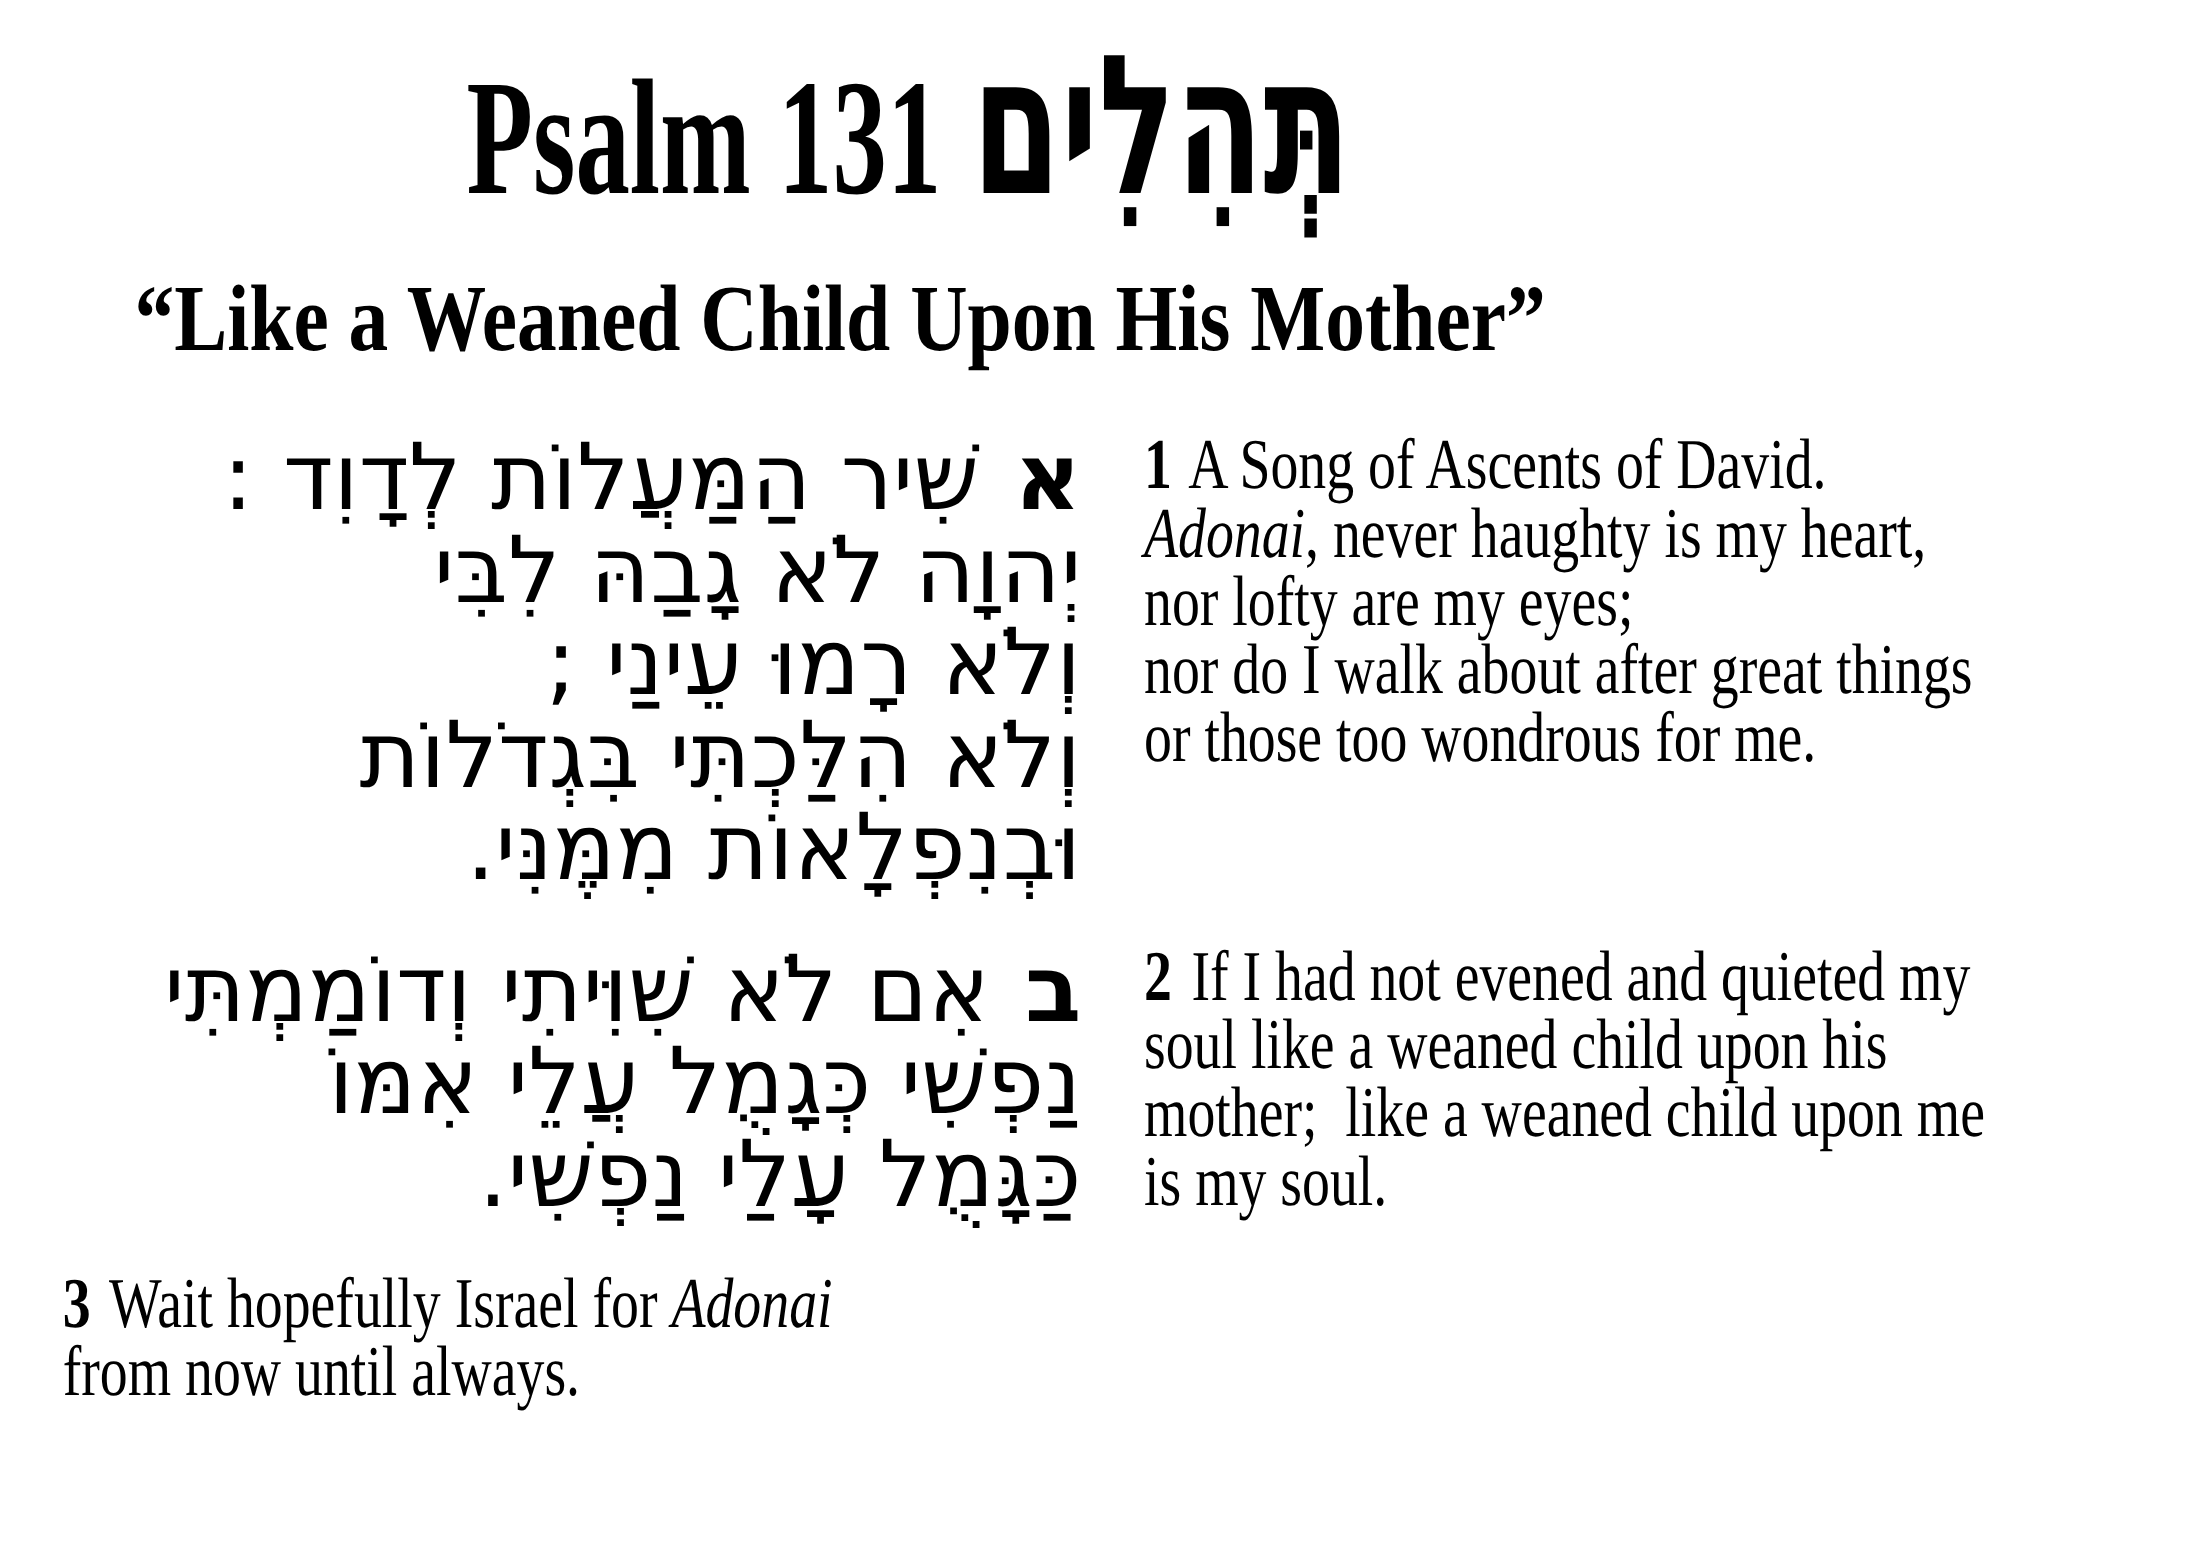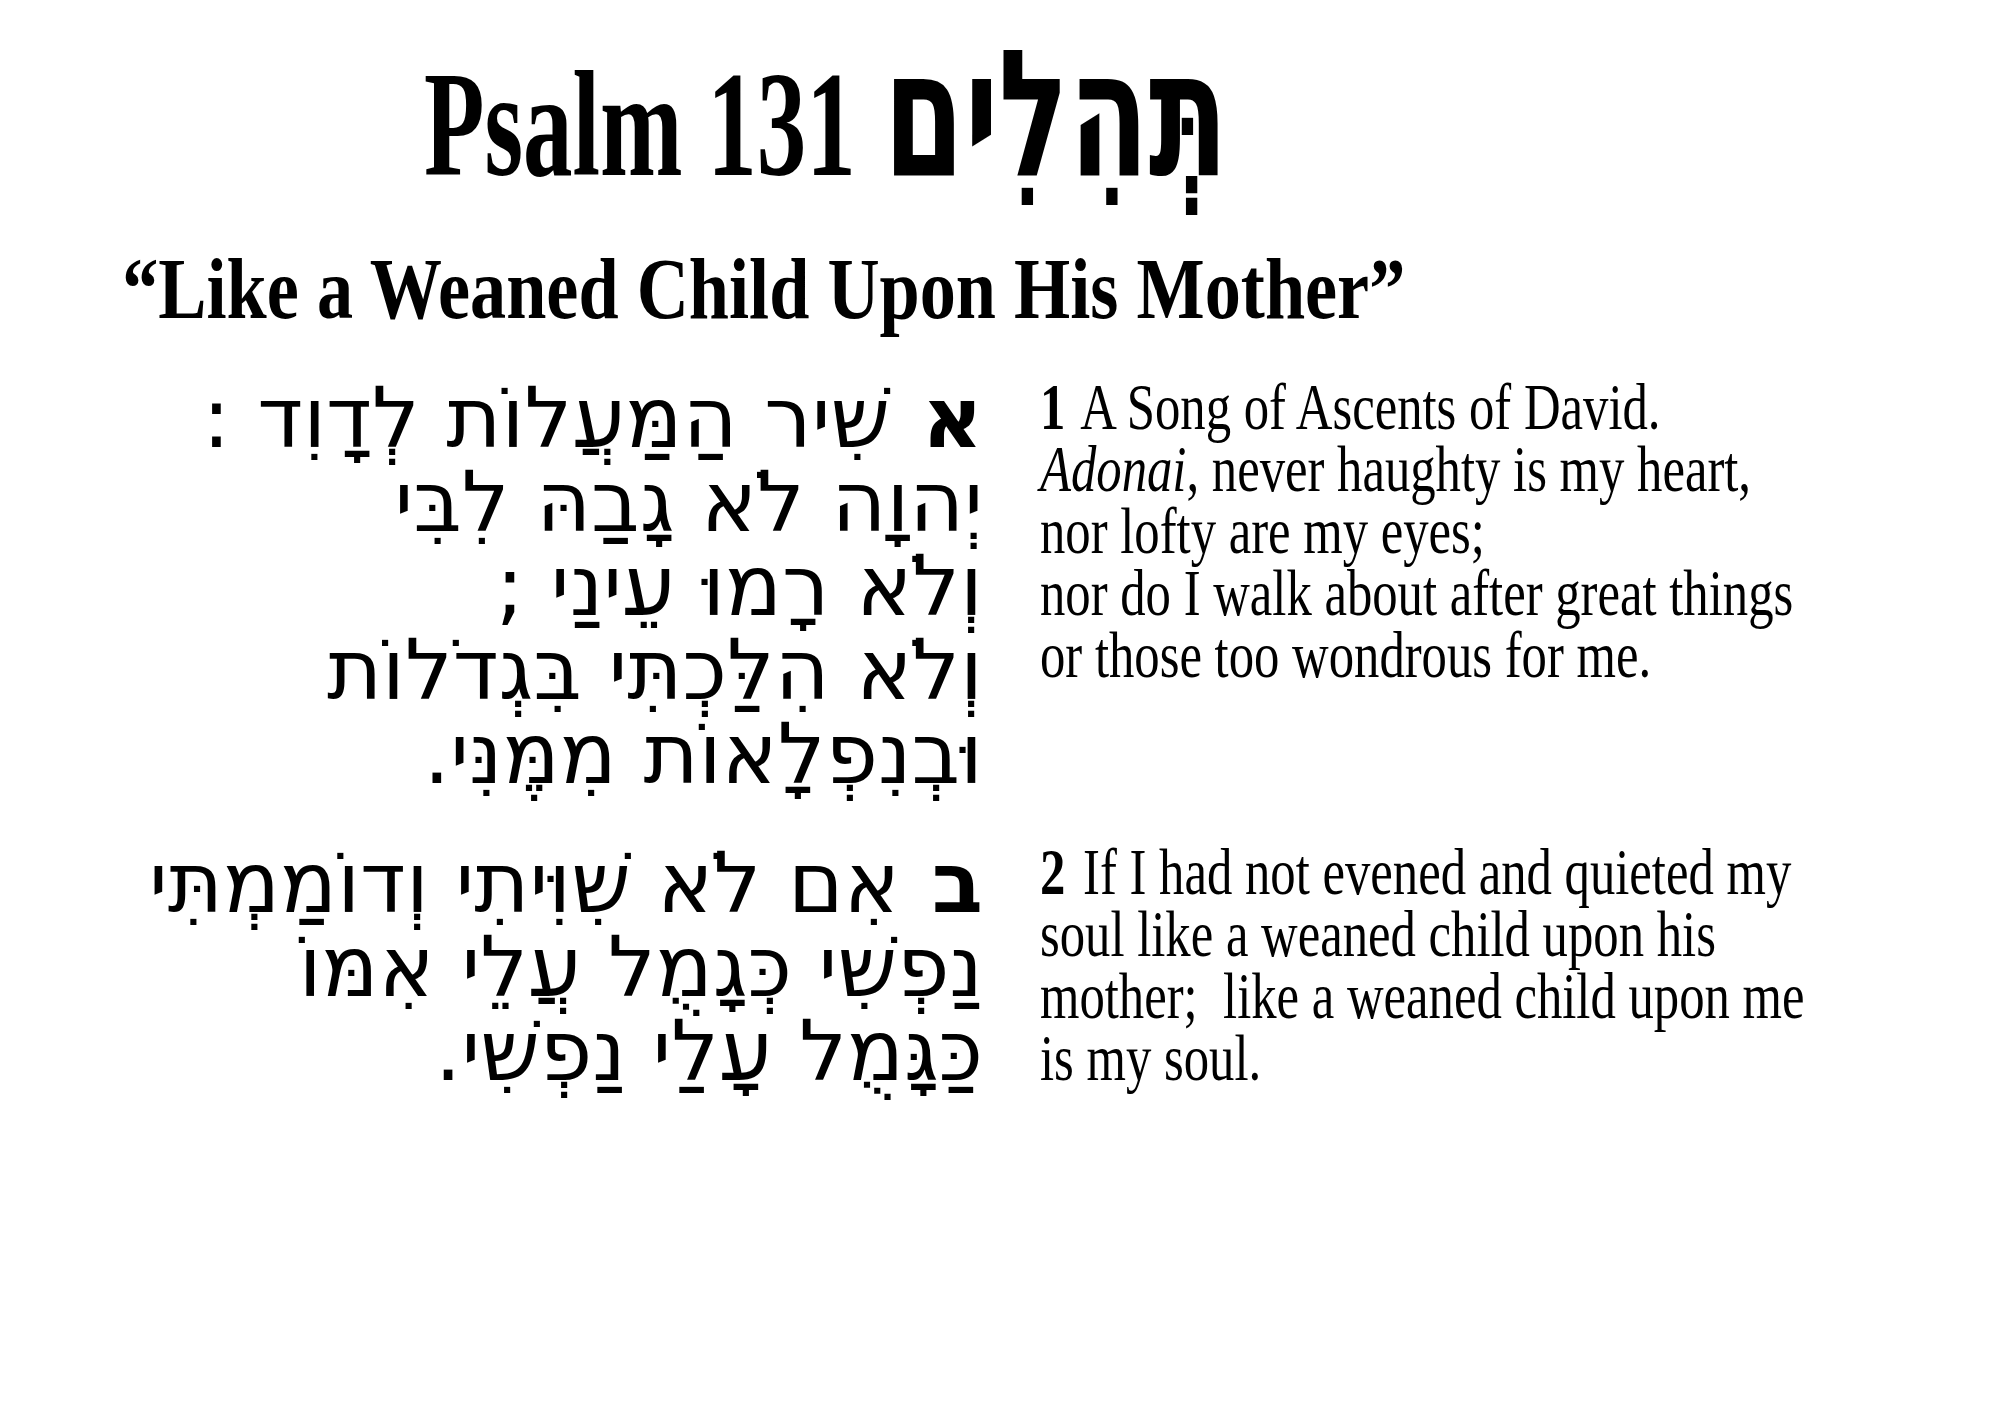--- a/index.html
+++ b/index.html
@@ -54,21 +54,21 @@
     transform: scaleX(0.84);
     transform-origin: 50% 50%;
     font-weight: bold;
     font-size: 86px;
     line-height: 94px;
     white-space: nowrap;
   }
 
   
   .verses {
-    margin-top: 40px;
+    margin-top: 56px;
   }
   .row {
     display: flex;
     align-items: flex-start;
     margin-bottom: 45px;
   }
   .heb {
     width: 983px;
     flex: 0 0 983px;
     direction: rtl;
@@ -127,16 +127,19 @@
     </div>
 
     <div class="row">
       <div class="heb"><span class="vnum">ב</span>אִם לֹא שִׁוִּיתִי וְדוֹמַמְתִּי<br>נַפְשִׁי כְּגָמֻל עֲלֵי אִמּוֹ<br>כַּגָּמֻל עָלַי נַפְשִׁי.</div>
       <div class="eng">
         <span class="eng-inner"><span class="enum">2</span> If I had not evened and quieted my<br>soul like a weaned child upon his<br>mother;&nbsp; like a weaned child upon me<br>is my soul.</span>
       </div>
     </div>
 
     <div class="row">
+      <div class="eng">
+        <span class="eng-inner"><span class="enum">3</span> Wait hopefully Israel for <i>Adonai</i><br>from now until always.</span>
+      </div>
     </div>
 
   </div>
 </div>
 
 </body></html>

